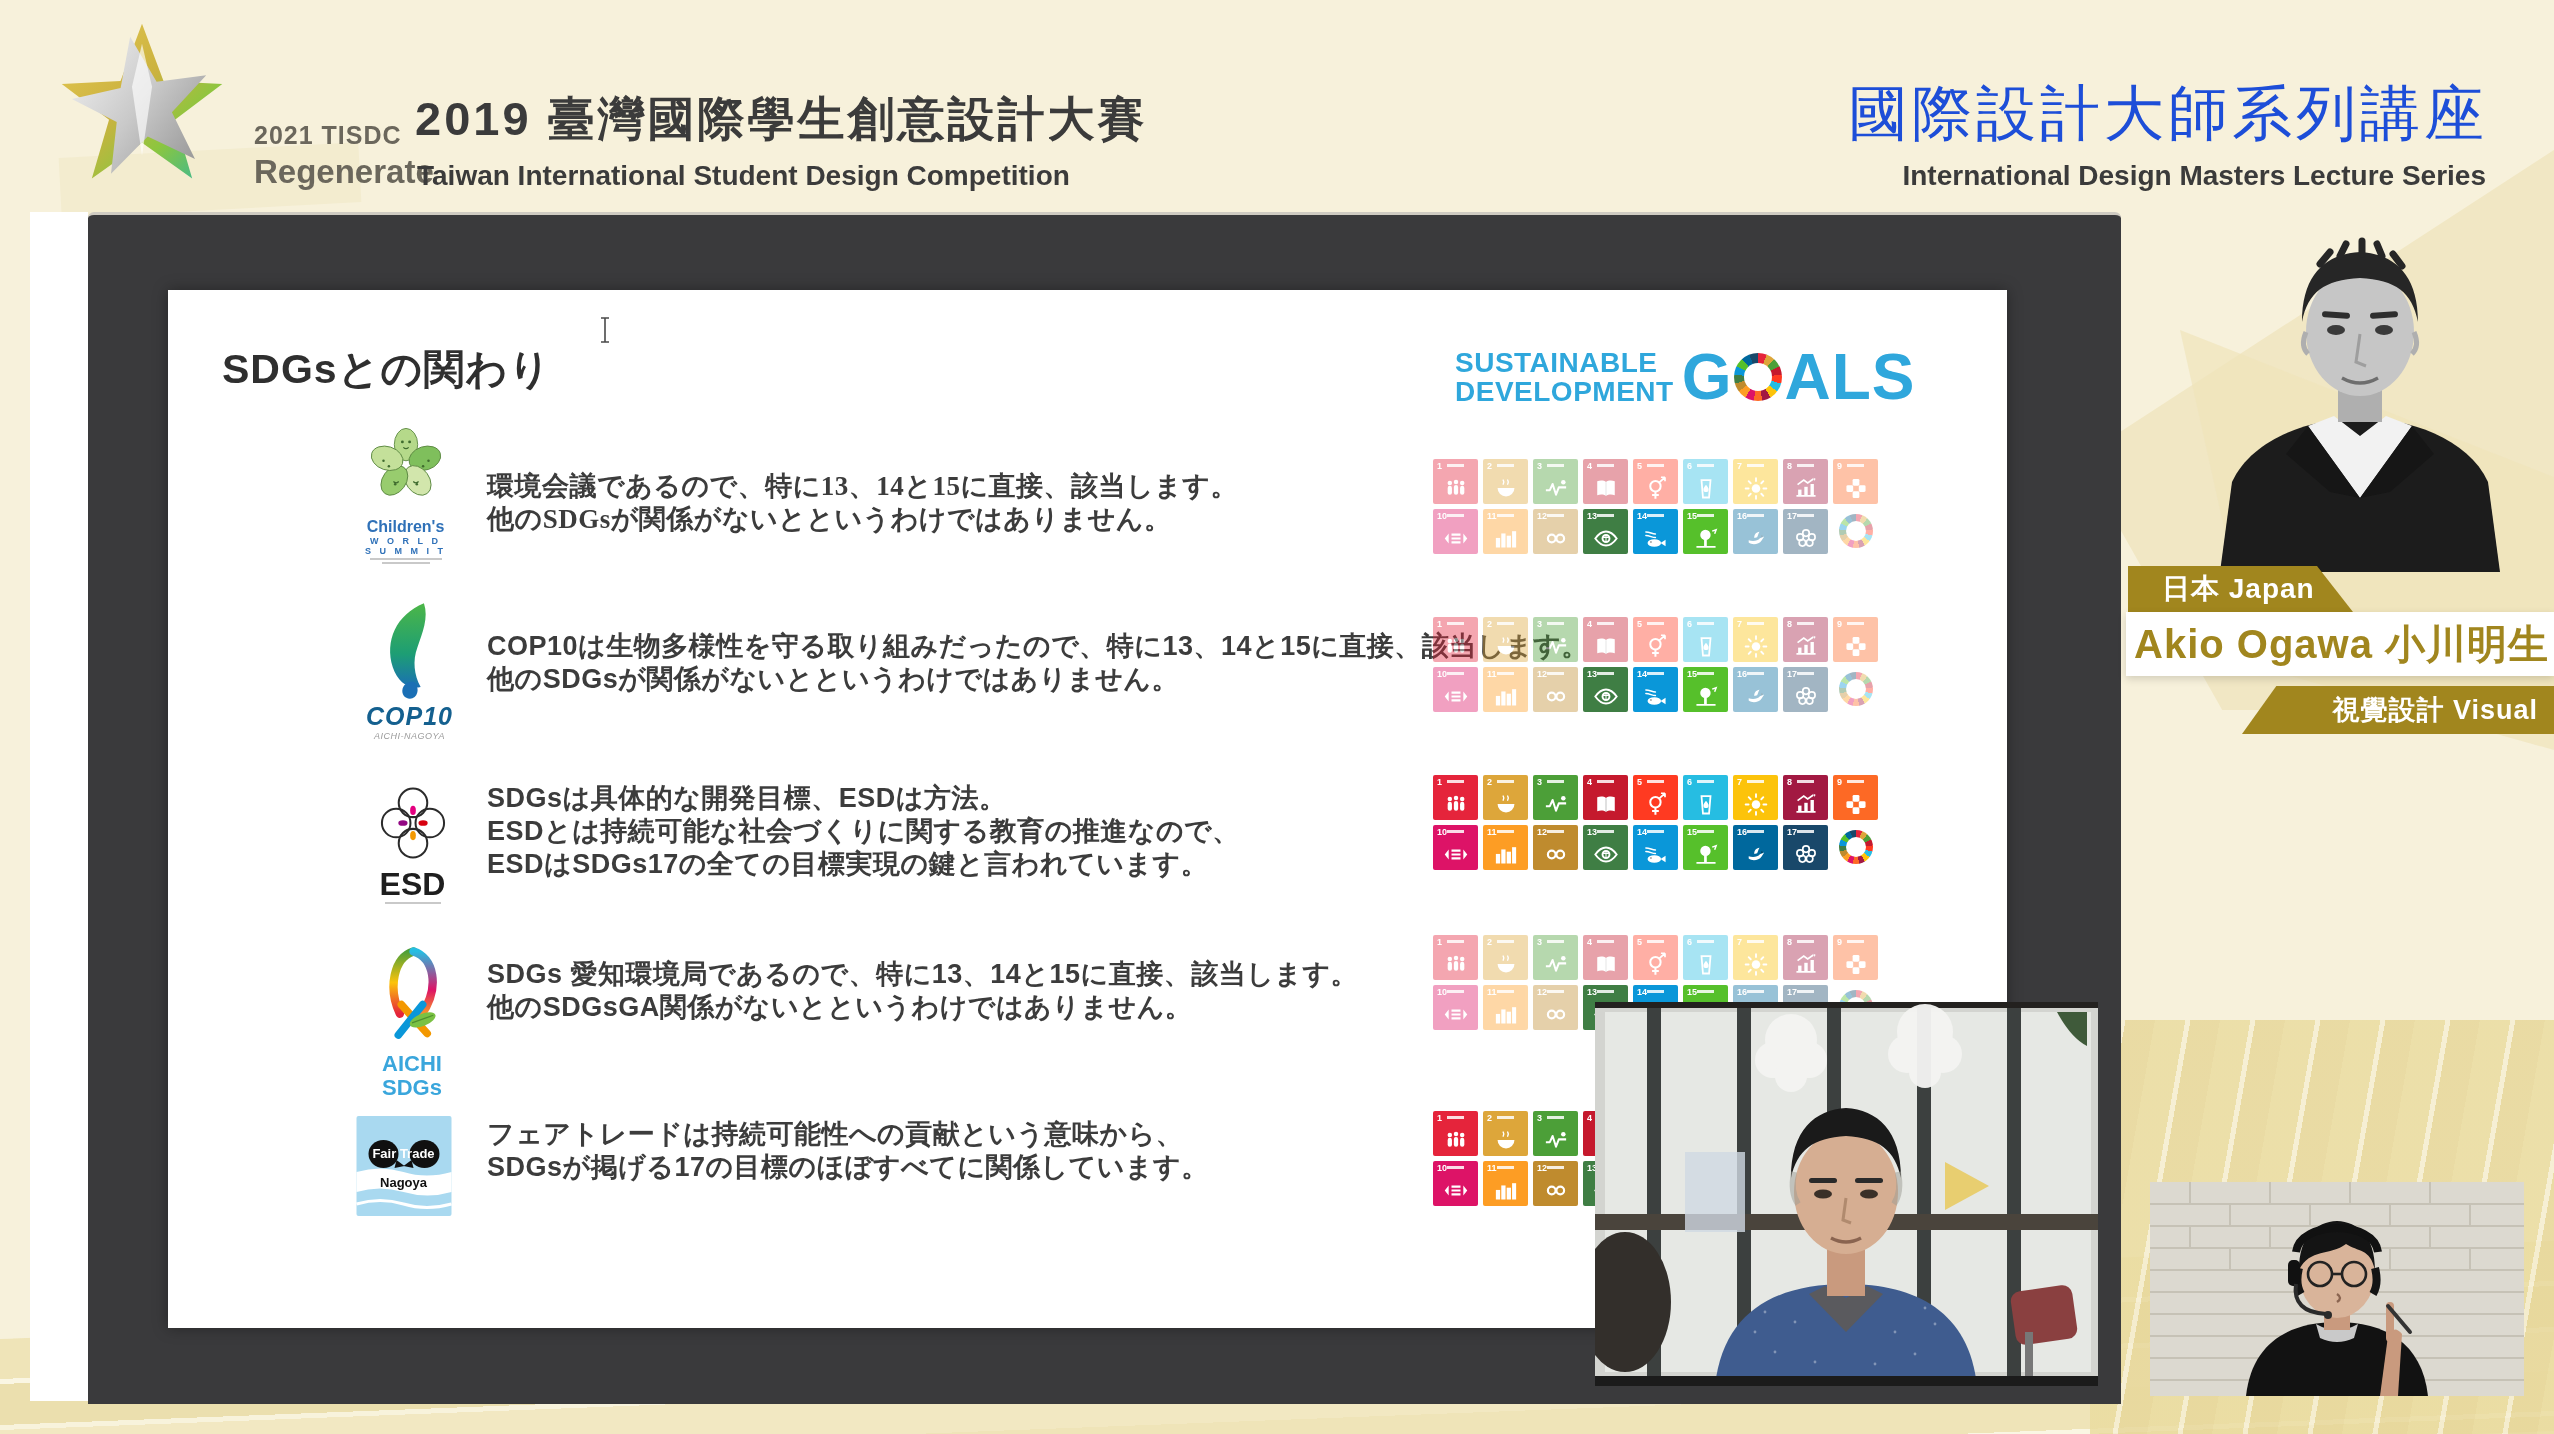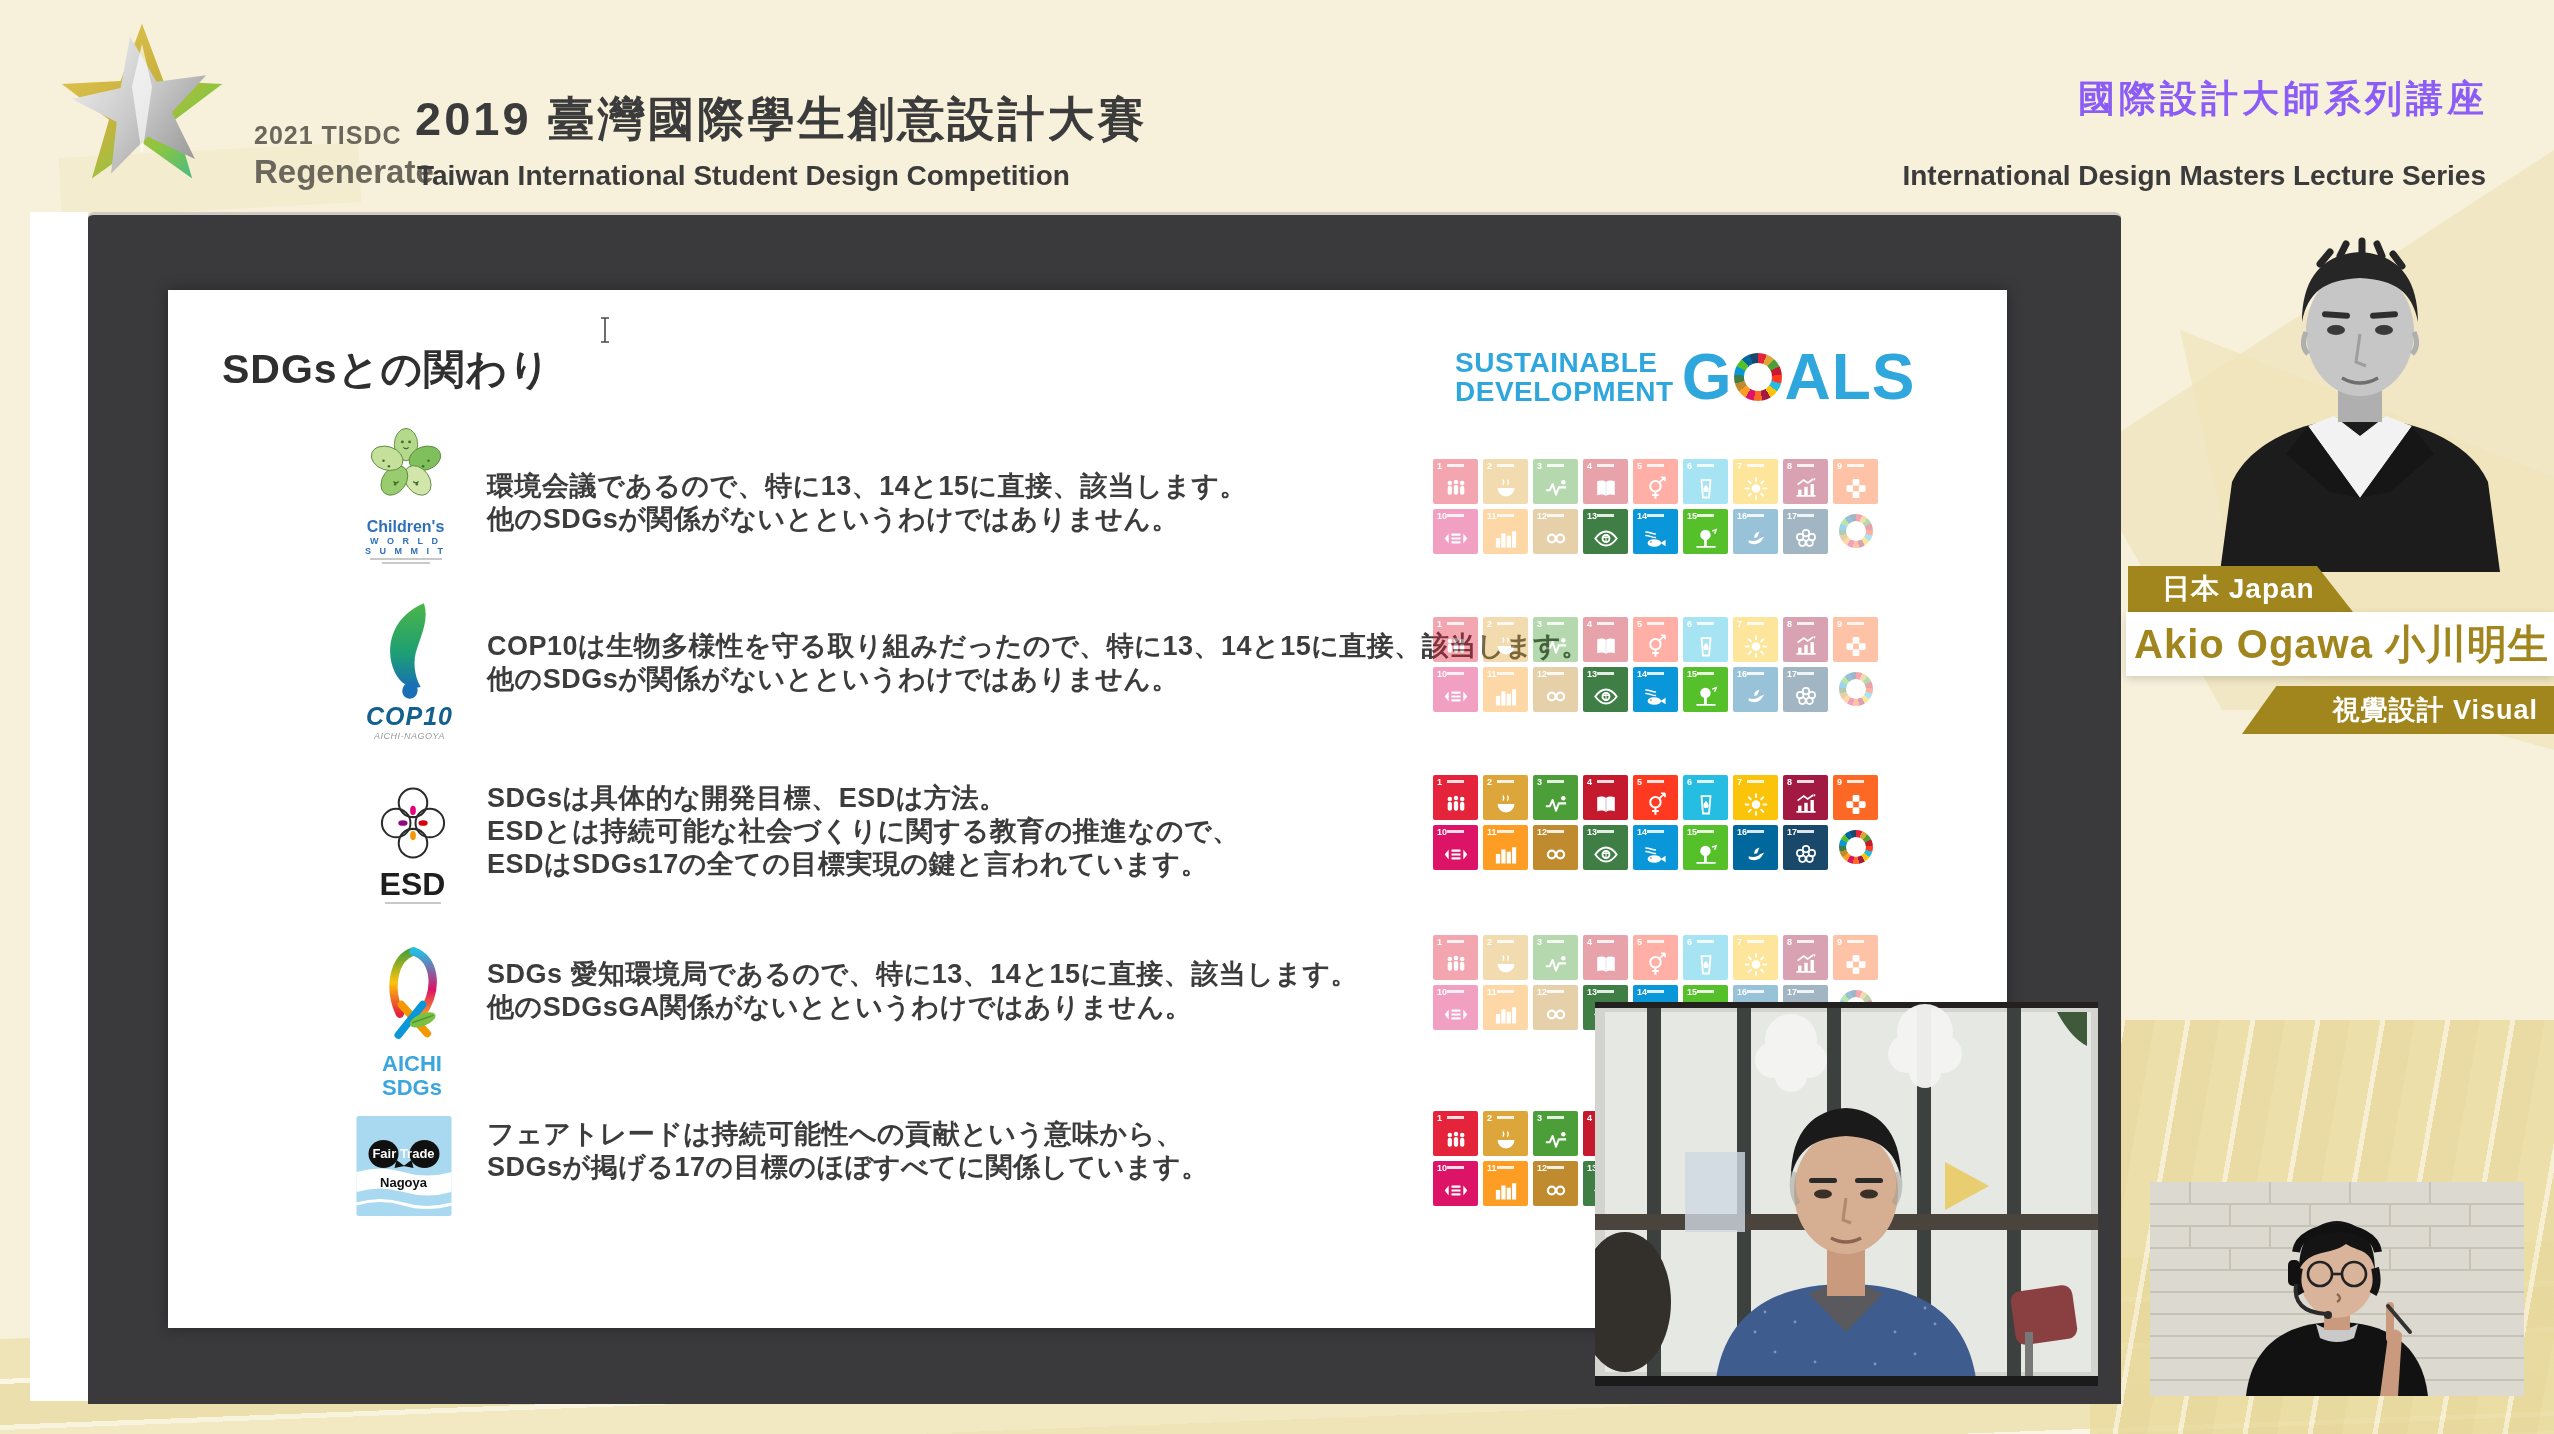--- a/index.html
+++ b/index.html
@@ -20,21 +20,21 @@
   .facet.f3{left:60px;top:150px;width:300px;height:60px;background:#F3ECCF;transform:rotate(-3deg);}
 
   
   .header{position:absolute;left:0;top:0;width:2554px;height:212px;z-index:2;}
   .logo-star{position:absolute;left:56px;top:16px;width:172px;height:176px;}
   .logo-text{position:absolute;left:254px;top:122px;color:#6B675C;line-height:1.1;}
   .logo-line1{font-size:25px;font-weight:bold;letter-spacing:1px;}
   .logo-line2{font-size:33px;font-weight:bold;margin-top:4px;}
   .title-zh{position:absolute;left:415px;top:88px;font-size:47px;font-weight:bold;color:#3B3B3B;letter-spacing:3px;}
   .title-en{position:absolute;left:417px;top:160px;font-size:28px;font-weight:bold;color:#3B3B3B;}
-  .lect-zh{position:absolute;right:66px;top:74px;font-size:37px;font-weight:bold;color:#8b5cf6;letter-spacing:4px;}
+  .lect-zh{position:absolute;right:66px;top:74px;font-size:60px;font-weight:normal;color:#1d4ed8;letter-spacing:4px;}
   .lect-en{position:absolute;right:68px;top:160px;font-size:28px;font-weight:bold;color:#3B3B3B;}
 
   
   .win-white-strip{position:absolute;left:30px;top:212px;width:58px;height:1189px;background:#FFFFFF;z-index:1;}
   .win-canvas{position:absolute;left:88px;top:212px;width:2033px;height:1189px;background:#3A3A3C;
     border-top:3px solid #CFCBC2;border-radius:6px 6px 0 0;z-index:1;}
   .slide{position:absolute;left:168px;top:290px;width:1839px;height:1038px;background:#FFFFFF;z-index:1;
     box-shadow:0 0 14px rgba(0,0,0,.35);}
   .slide-title{position:absolute;left:222px;top:342px;font-size:41px;font-weight:bold;color:#2F2F2F;z-index:2;letter-spacing:1px;}
   .text-cursor{position:absolute;left:598px;top:316px;width:14px;height:28px;z-index:2;}
@@ -167,21 +167,21 @@
           <circle cx="62" cy="66" r="1.4"></circle>
       </g>
       <path d="M47 25q3 3 6 0M36 63q3 3 6 0M58 63q3 3 6 0" stroke="#3F6B2E" stroke-width="1.2" fill="none"></path>
     </svg>
     <div class="cap-children-name">Children's</div>
     <div class="cap-children-sub">W O R L D</div>
     <div class="cap-children-sub">S U M M I T</div>
     <div class="mini-bar" style="width:72px;"></div>
     <div class="mini-bar" style="width:48px;"></div>
   </div>
-  <div class="row-text" style="left:487px;top:470px;">
+  <div class="row-text" style="left:487px;top:470px;font-family:Liberation Serif, serif;">
     <div>環境会議であるので、特に13、14と15に直接、該当します。</div>
     <div>他のSDGsが関係がないとというわけではありません。</div>
   </div>
 
   <div class="org-logo" style="left:352px;top:600px;width:115px;font-style:italic;">
     <svg width="74" height="100" viewBox="0 0 90 122">
       <defs>
         <linearGradient id="lgCop" x1="0" y1="0" x2="0" y2="1">
           <stop offset="0" stop-color="#4CB648"></stop>
             <stop offset=".6" stop-color="#1D9E74"></stop>

